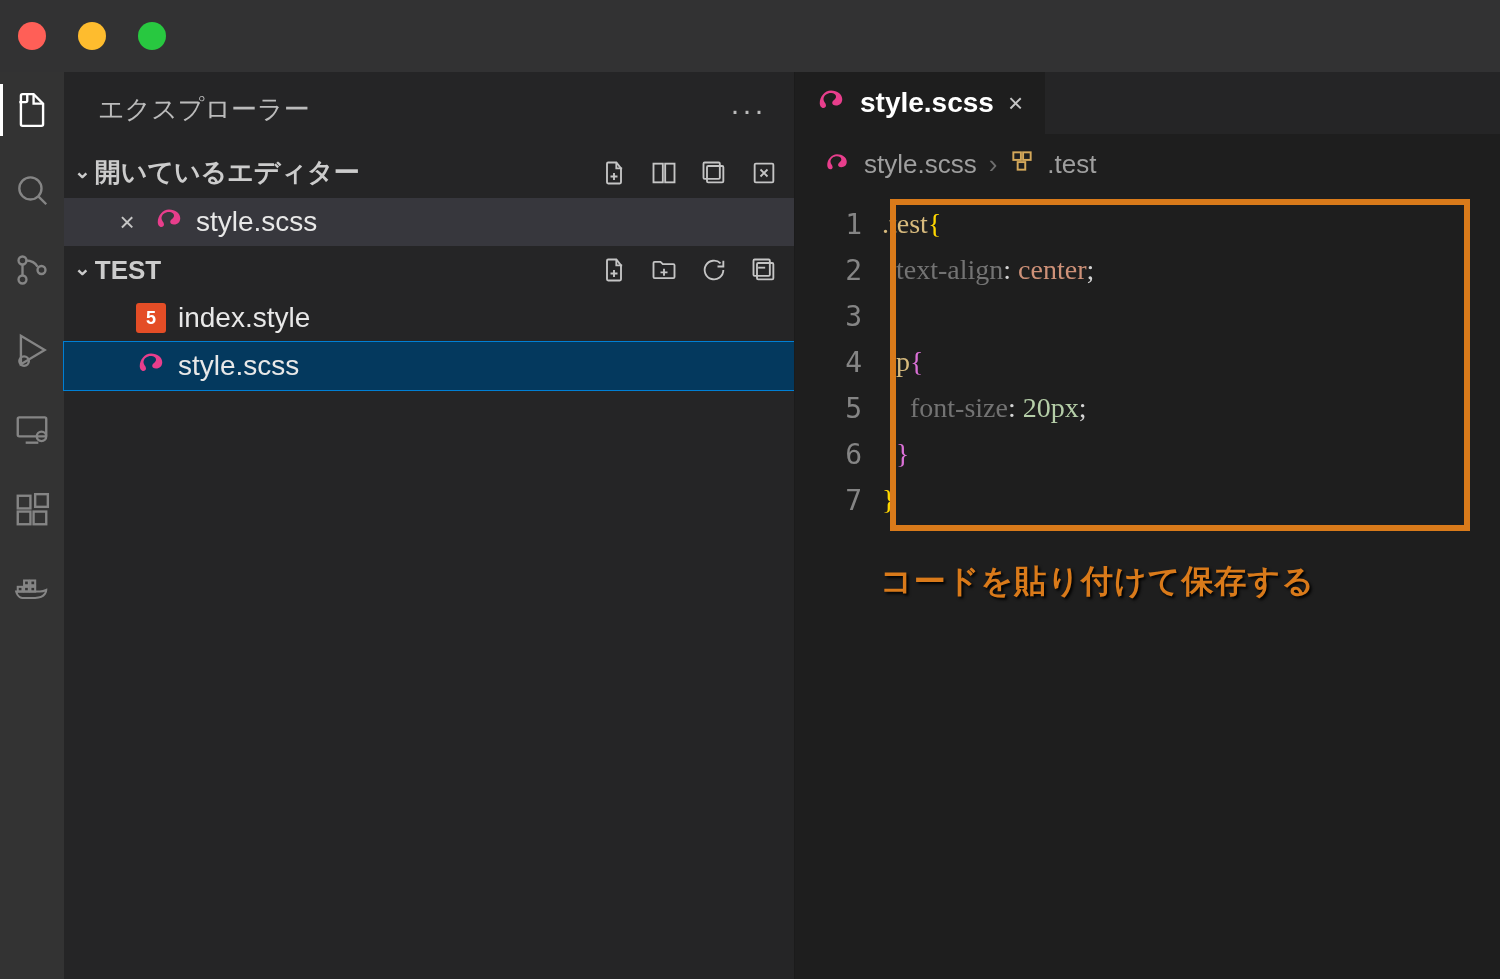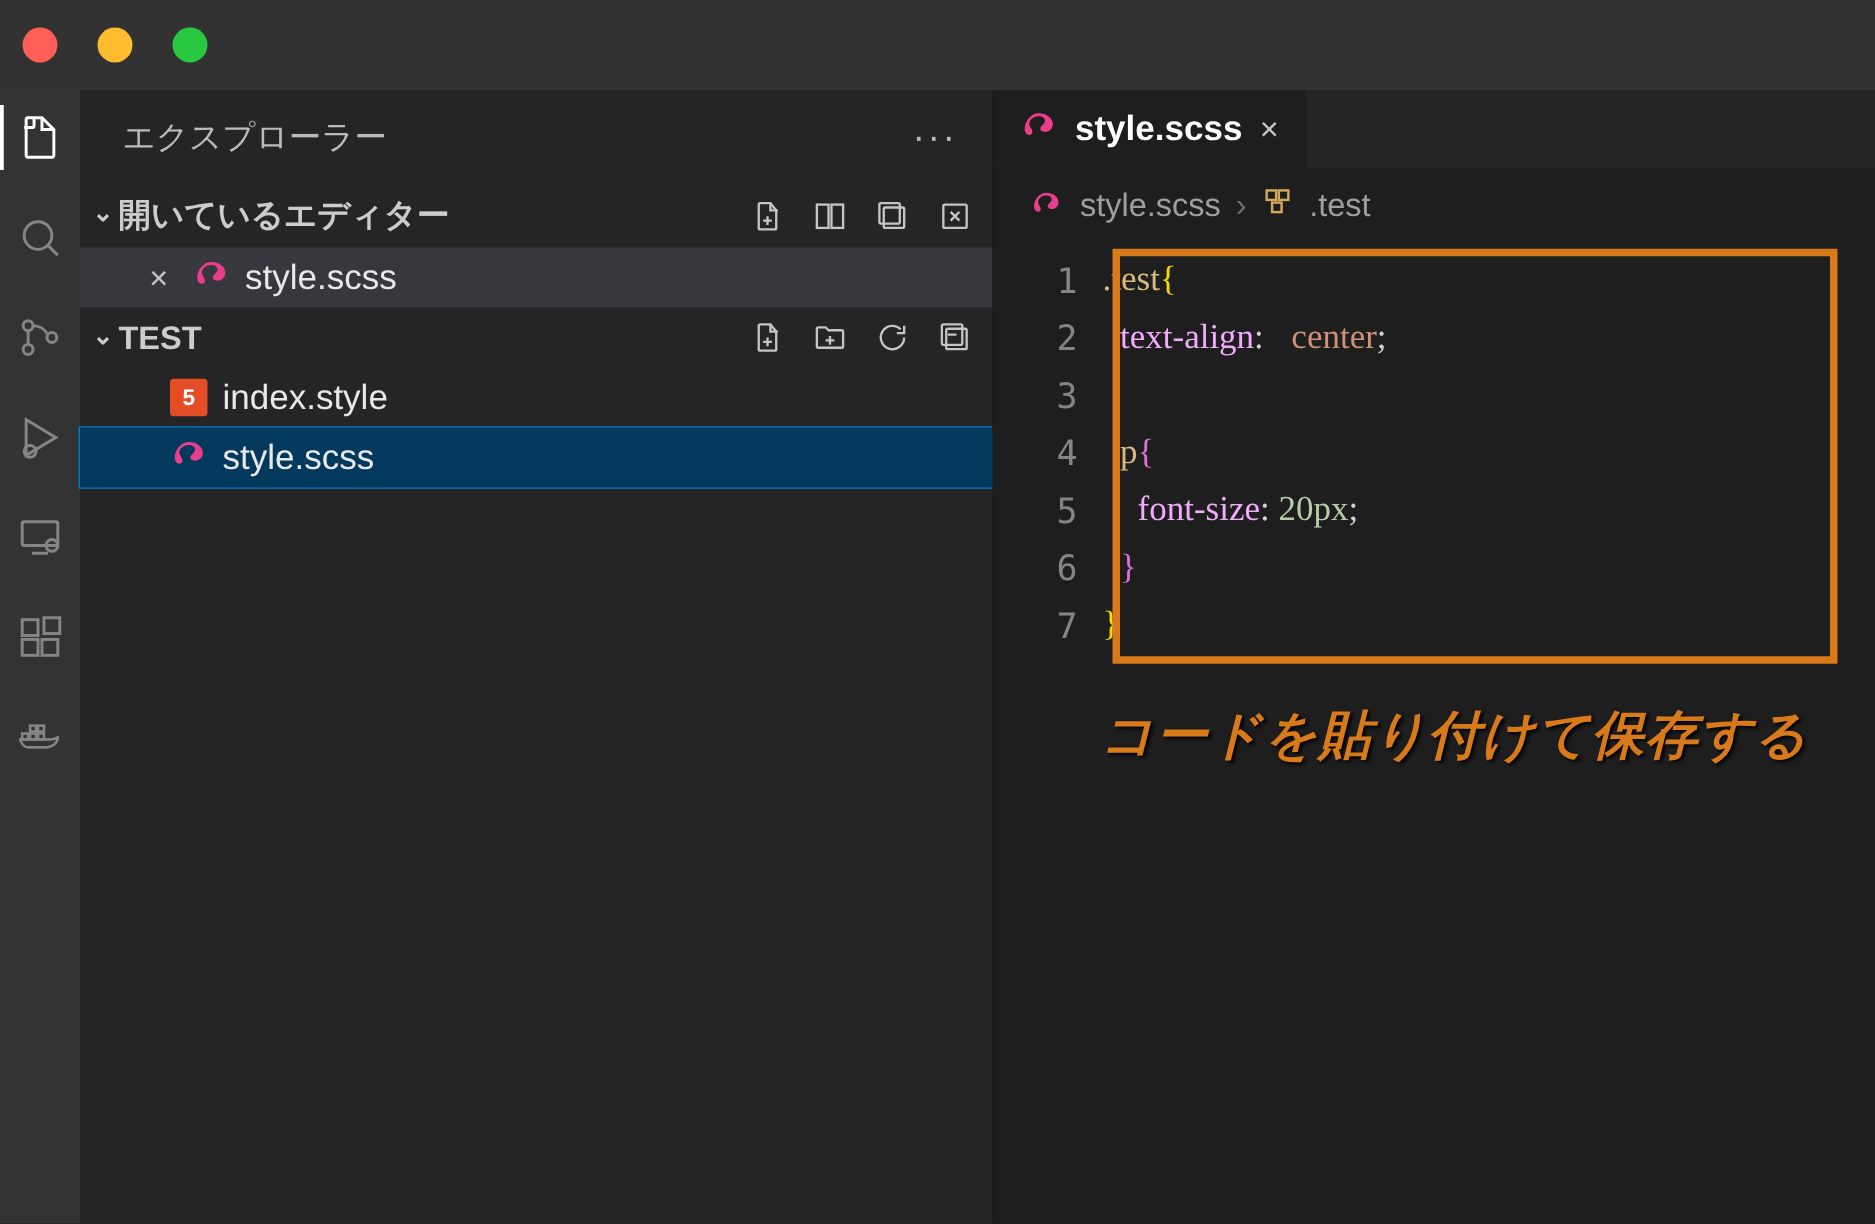--- a/index.html
+++ b/index.html
@@ -151,33 +151,32 @@
     width: 580px; height: 332px;
     border: 6px solid #d97a1a;
     pointer-events:none;
   }
   .code-line { display:flex; align-items:center; height:46px; }
   .gutter { width:88px; text-align:right; padding-right:20px; color:#858585; }
   .code { white-space:pre;font-family:Liberation Serif, serif; }
   .tok-sel { color:#d7ba7d; }
   .tok-brace { color:#da70d6; }
   .tok-brace-y { color:#ffd700; }
-  .tok-prop { color:#f0abfc; }
+  .tok-prop { color:#737373; }
   .tok-colon { color:#d4d4d4; }
-  .tok-val { color:#ce9178;margin-left:15px; }
+  .tok-val { color:#ce9178; }
   .tok-num { color:#b5cea8;margin-top:46px; }
   .tok-punc { color:#d4d4d4; }
 
   .annotation {
     position:absolute;
     left: 880px; top: 560px;
-    font-size:42px;
+    font-size:32px;
     font-weight:800;
     color:#d97a1a;
-    font-style: italic;
     text-shadow: 2px 2px 3px #000;
     letter-spacing:1px;
   }
 </style>
 </head>
 <body>
 
 <div class="titlebar">
   <div class="traffic">
     <div class="tl r"></div>

